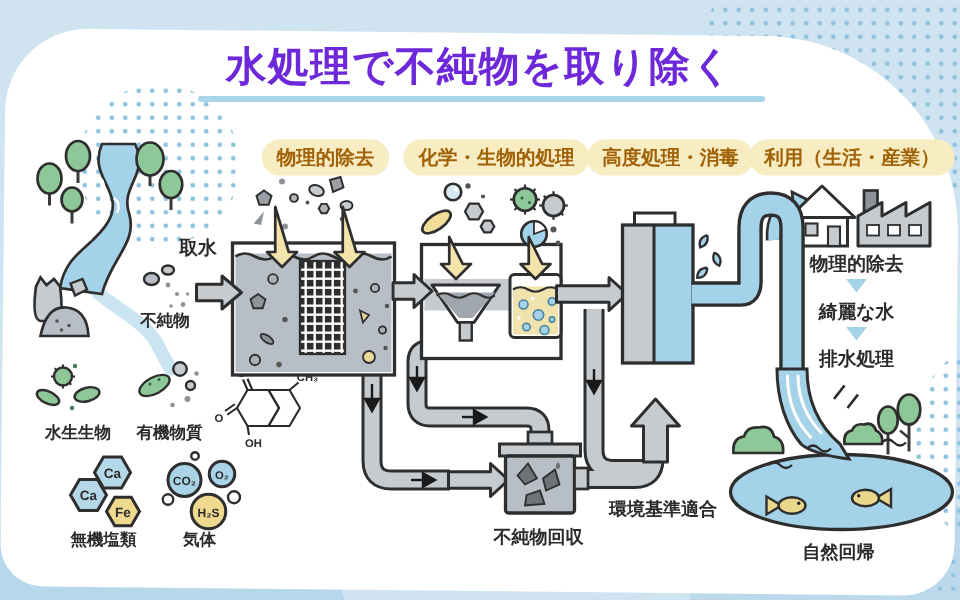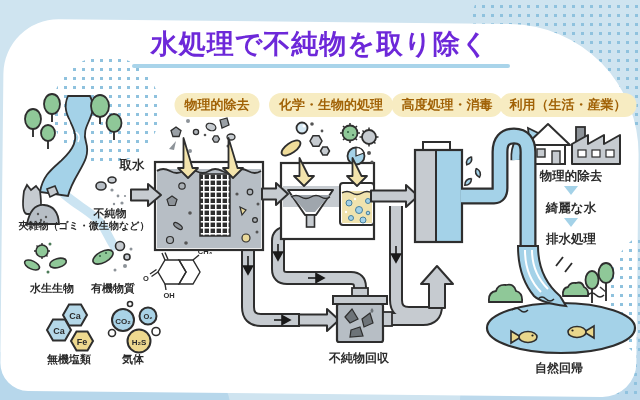--- a/index.html
+++ b/index.html
@@ -380,27 +380,27 @@
   <div class="title">水処理で不純物を取り除く</div>
   <div class="underline"></div>
 
   <div class="badge" style="left:217px">物理的除去</div>
   <div class="badge" style="left:447px">高度処理・消毒</div>
   <div class="badge" style="left:331px">化学・生物的処理</div>
   <div class="badge" style="left:568px">利用（生活・産業）</div>
 
   <div class="lbl" style="left:132px;top:157px;font-size:12.5px">取水</div>
   <div class="lbl" style="left:110px;top:206px">不純物</div>
-  <div class="lbl" style="left:84px;top:219px;font-size:10px">夾雑物（ゴミ・微生物など）</div>
   <div class="lbl" style="left:52px;top:281px">水生生物</div>
   <div class="lbl" style="left:113px;top:281px">有機物質</div>
   <div class="lbl" style="left:69px;top:352px">無機塩類</div>
   <div class="lbl" style="left:133px;top:352px">気体</div>
 
   <div class="lbl" style="left:359px;top:350px;font-size:12px">不純物回収</div>
+  <div class="lbl" style="left:442px;top:331px;font-size:12px">環境基準適合</div>
 
   <div class="lbl" style="left:571px;top:168px;font-size:12.5px">物理的除去</div>
   <div class="tri" style="left:571px;top:186px"></div>
   <div class="lbl" style="left:571px;top:200px;font-size:12.5px">綺麗な水</div>
   <div class="tri" style="left:571px;top:218px"></div>
   <div class="lbl" style="left:571px;top:231px;font-size:12.5px">排水処理</div>
   <div class="lbl" style="left:559px;top:360px;font-size:12px">自然回帰</div>
 
 </div>
 

